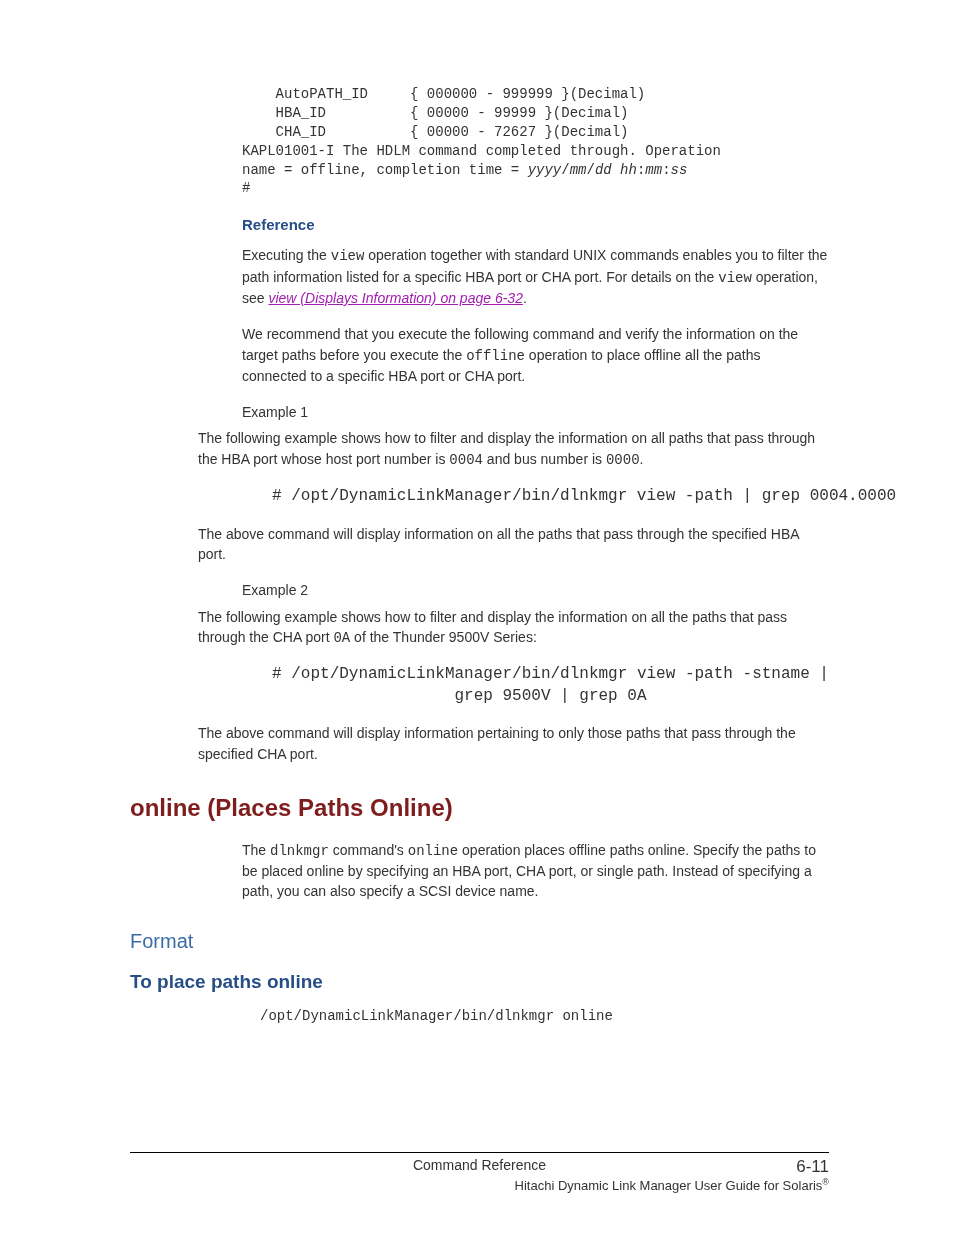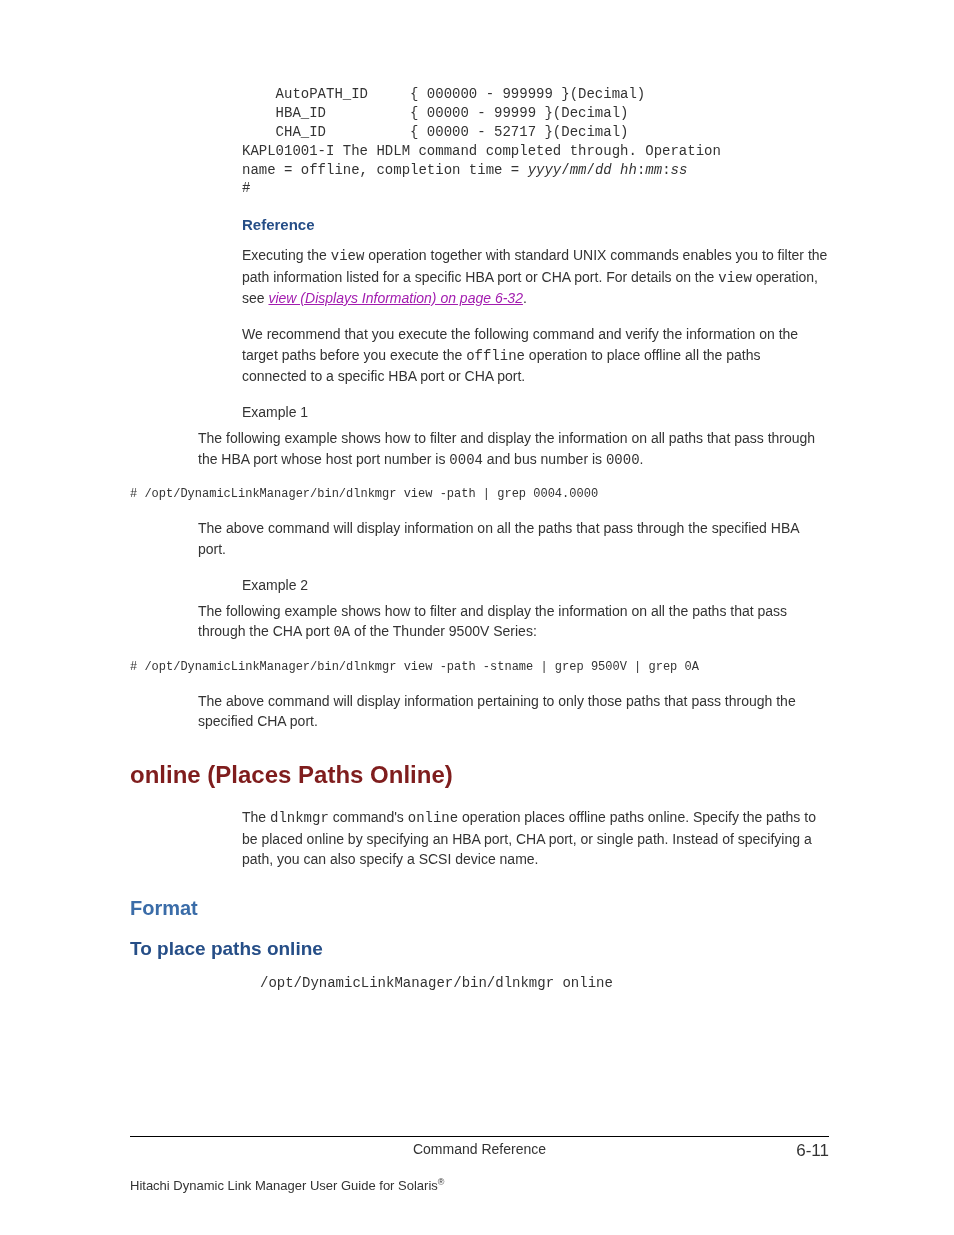--- a/index.html
+++ b/index.html
@@ -41,39 +41,41 @@
     line-height: 1.45;
   }
   .ex-label {
     margin-left: 112px;
     margin-bottom: 6px;
     line-height: 1.45;
   }
   .codeblock-indent {
     font-family: "Courier New", Courier, monospace;
     white-space: pre;
+    margin-left: 142px;
     margin-bottom: 16px;
     line-height: 1.35;
-    font-size: 12px;
+    font-size: 16px;
+    text-align: center;
   }
   a.link {
     color: #a21caf;
     text-decoration: underline;
     font-style: italic;
   }
   .h1 {
     color: #7f1d1d;
     font-size: 24px;
     font-weight: bold;
     margin: 30px 0 18px 0;
   }
   .h2 {
     color: #3a6ca8;
     font-size: 20px;
-    font-weight: bold;
+    font-weight: normal;
     margin: 28px 0 18px 0;
   }
   .h3-sub {
     color: #264e87;
     font-weight: bold;
     font-size: 19px;
     margin: 6px 0 14px 0;
   }
   .footer {
     position: absolute;
@@ -92,32 +94,32 @@
   .footer-center {
     position: absolute;
     left: 0; right: 0;
     text-align: center;
   }
   .footer-right {
     text-align: right;
     font-size: 17px;
   }
   .footer-line2 {
-    text-align: left;
+    text-align: right;
     font-size: 13px;
-    margin-top: 16px;
+    margin-top: 0;
   }
   .reg { font-size: 9px; vertical-align: super; }
 </style>
 </head>
 <body>
 
 <div class="codeblock"><span>    AutoPATH_ID     { 000000 - 999999 }(Decimal)</span>
 <span>    HBA_ID          { 00000 - 99999 }(Decimal)</span>
-<span>    CHA_ID          { 00000 - 52717 }(Decimal)</span>
+<span>    CHA_ID          { 00000 - 72627 }(Decimal)</span>
 <span>KAPL01001-I The HDLM command completed through. Operation</span>
 <span><span>name = offline, completion time = </span><span class="italic">yyyy</span><span>/</span><span class="italic">mm</span><span>/</span><span class="italic">dd hh</span><span>:</span><span class="italic">mm</span><span>:</span><span class="italic">ss</span></span>
 <span>#</span></div>
 
 <div class="h4">Reference</div>
 
 <p class="body-para">
   <span>Executing the </span><span class="mono">view</span><span> operation together with standard UNIX commands enables you to filter the path information listed for a specific HBA port or CHA port. For details on the </span><span class="mono">view</span><span> operation, see </span><a href="#" class="link">view (Displays Information) on page 6-32</a><span>.</span>
 </p>
 

